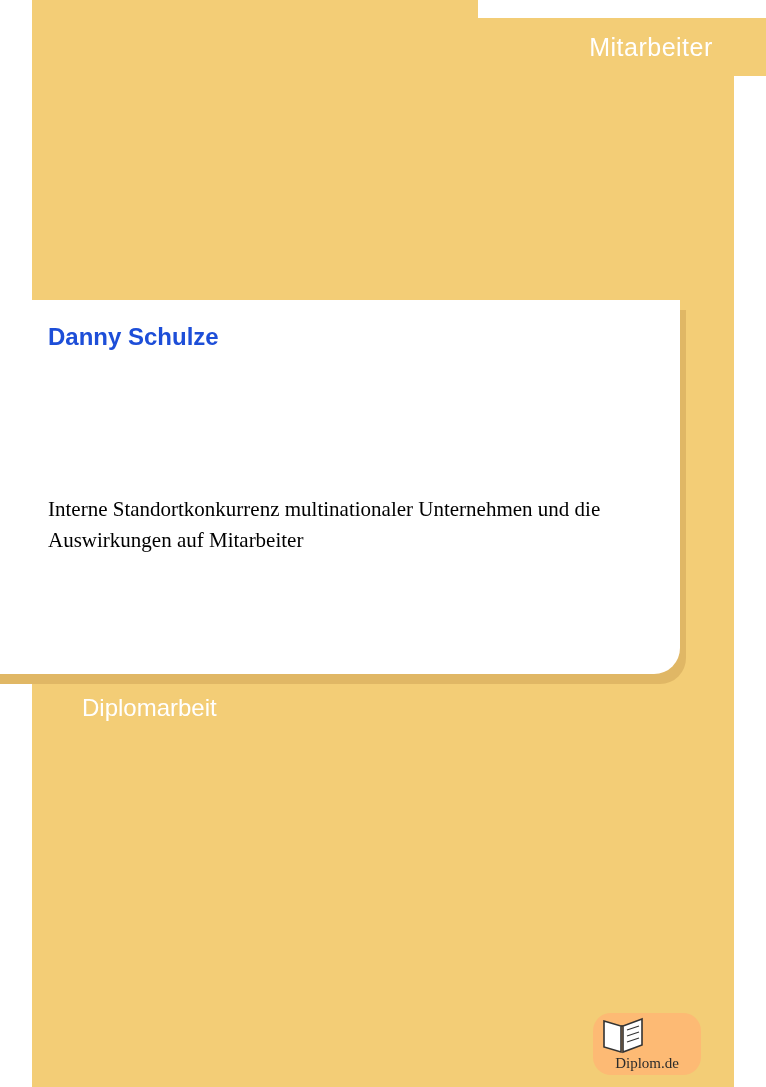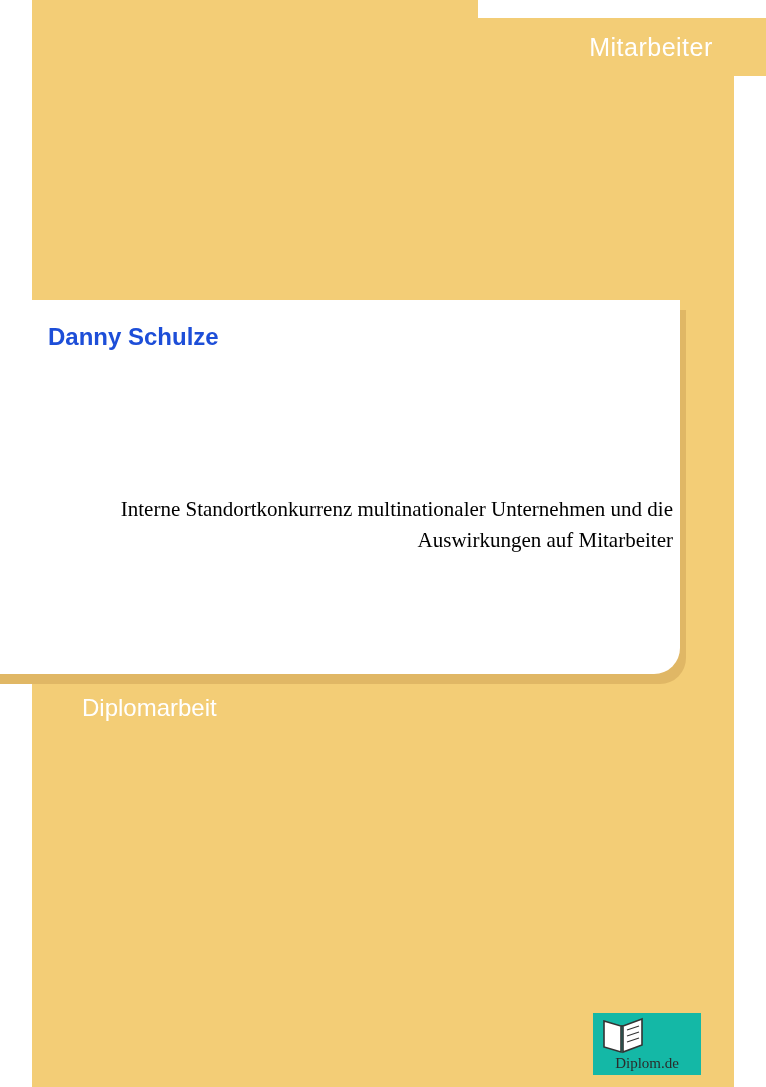--- a/index.html
+++ b/index.html
@@ -129,41 +129,41 @@
 
   .subtitle {
     position: absolute;
     left: 48px;
     top: 494px;
     width: 625px;
     font-family: "Liberation Serif", serif;
     font-size: 21px;
     line-height: 31px;
     color: #000000;
-    text-align: right;
   }
 
   .doctype {
     position: absolute;
     left: 48px;
     top: 694px;
     font-family: "Liberation Sans", sans-serif;
     font-size: 24px;
     color: #ffffff;
     margin-left: 34px;
   }
 
   
   .logo {
     position: absolute;
     left: 593px;
     top: 1013px;
     width: 108px;
     height: 62px;
-    background: #14b8a6;
+    background: #fdba74;
+    border-radius: 18px;
   }
   .logo-mark {
     position: absolute;
     left: 8px;
     top: 4px;
     width: 44px;
     height: 38px;
   }
   .logo-text {
     position: absolute;

